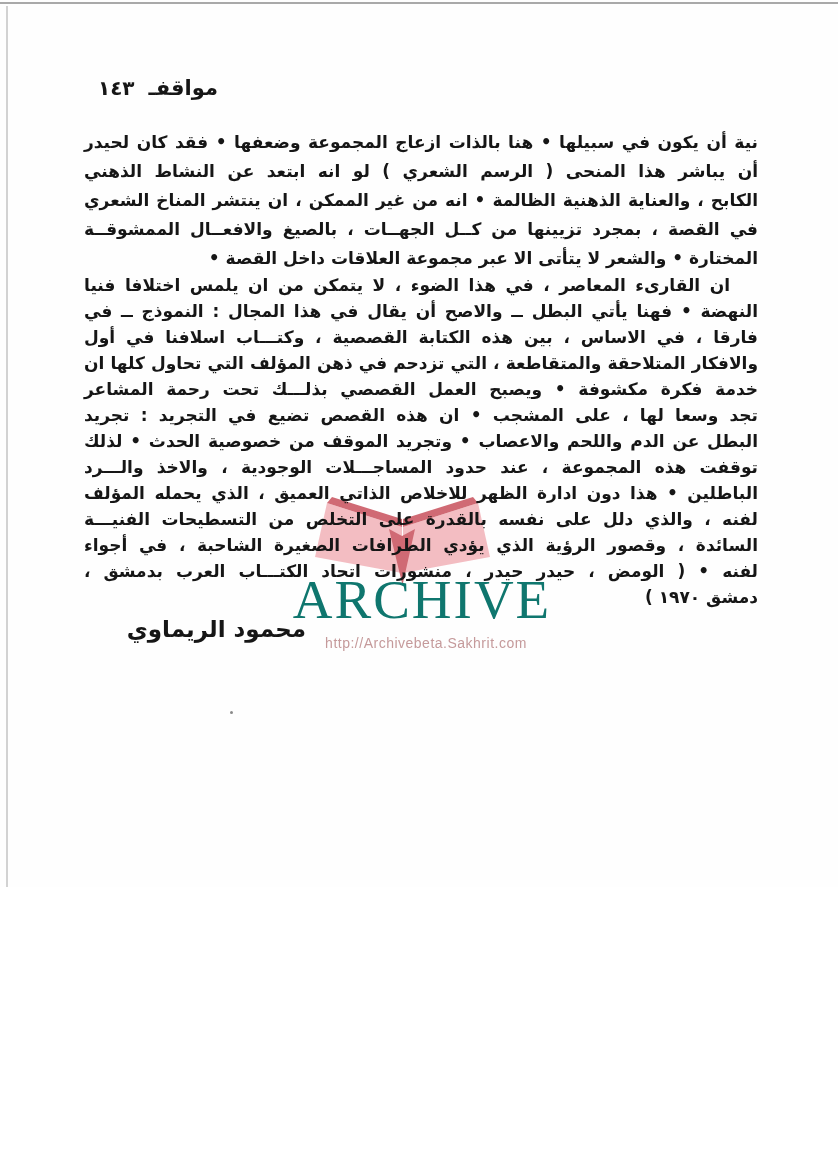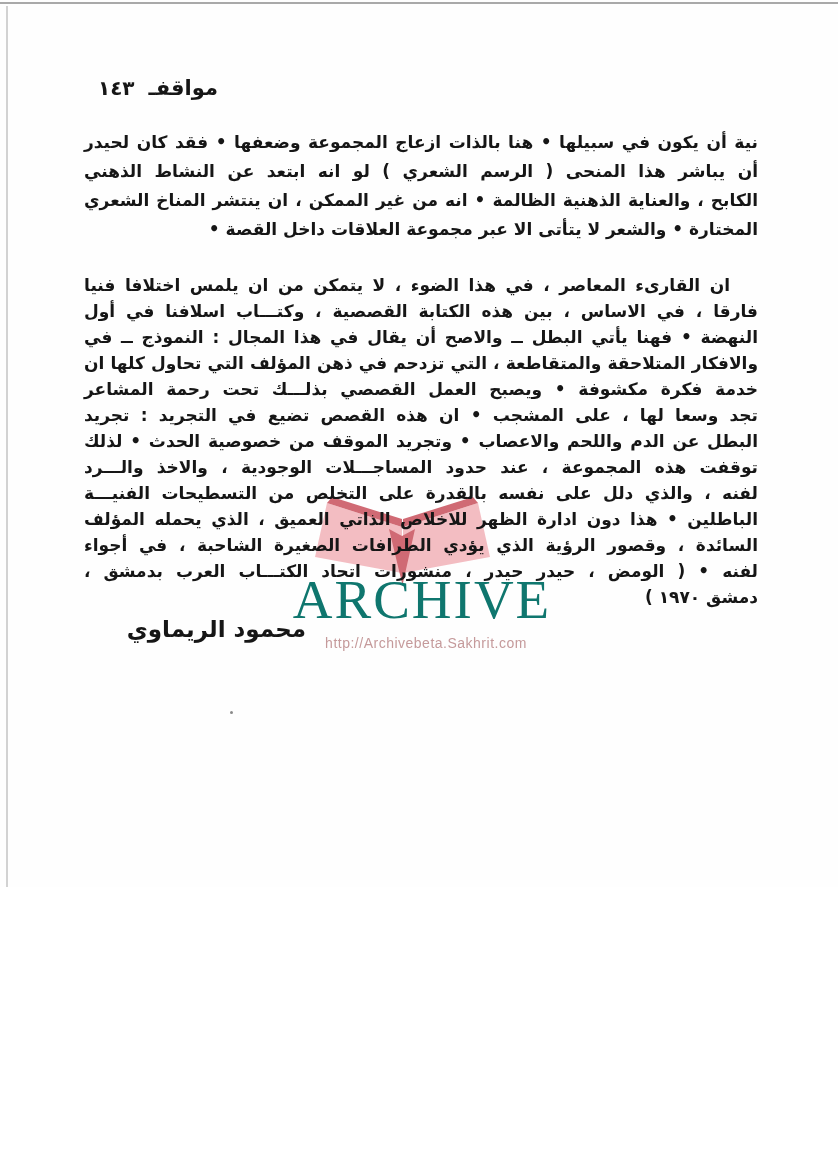--- a/index.html
+++ b/index.html
@@ -92,34 +92,35 @@
       <polygon points="97,86 84,32 97,39 110,32 98,86" fill="#c8515c"></polygon>
     </svg>
     <div class="wm-text">ARCHIVE</div>
     <div class="wm-url">http://Archivebeta.Sakhrit.com</div>
   </div>
 
   <div class="para para-1">
       <div class="line">نية أن يكون في سبيلها • هنا بالذات ازعاج المجموعة وضعفها • فقد كان لحيدر</div>
       <div class="line">أن يباشر هذا المنحى ( الرسم الشعري ) لو انه ابتعد عن النشاط الذهني</div>
       <div class="line">الكابح ، والعناية الذهنية الظالمة • انه من غير الممكن ، ان ينتشر المناخ الشعري</div>
+      <div class="line">في القصة ، بمجرد تزيينها من كــل الجهــات ، بالصيغ والافعــال الممشوقــة</div>
       <div class="line last-line">المختارة • والشعر لا يتأتى الا عبر مجموعة العلاقات داخل القصة •</div>
     </div>
 
   <div class="para para-2">
       <div class="line">ان القارىء المعاصر ، في هذا الضوء ، لا يتمكن من ان يلمس اختلافا فنيا</div>
+      <div class="line">النهضة • فهنا يأتي البطل ــ والاصح أن يقال في هذا المجال : النموذج ــ في</div>
       <div class="line">فارقا ، في الاساس ، بين هذه الكتابة القصصية ، وكتـــاب اسلافنا في أول</div>
-      <div class="line">النهضة • فهنا يأتي البطل ــ والاصح أن يقال في هذا المجال : النموذج ــ في</div>
       <div class="line">والافكار المتلاحقة والمتقاطعة ، التي تزدحم في ذهن المؤلف التي تحاول كلها ان</div>
       <div class="line">خدمة فكرة مكشوفة • ويصبح العمل القصصي بذلـــك تحت رحمة المشاعر</div>
       <div class="line">تجد وسعا لها ، على المشجب • ان هذه القصص تضيع في التجريد : تجريد</div>
       <div class="line">البطل عن الدم واللحم والاعصاب • وتجريد الموقف من خصوصية الحدث • لذلك</div>
       <div class="line">توقفت هذه المجموعة ، عند حدود المساجـــلات الوجودية ، والاخذ والـــرد</div>
+      <div class="line">الباطلين • هذا دون ادارة الظهر للاخلاص الذاتي العميق ، الذي يحمله المؤلف</div>
       <div class="line">لفنه ، والذي دلل على نفسه بالقدرة على التخلص من التسطيحات الفنيـــة</div>
-      <div class="line">الباطلين • هذا دون ادارة الظهر للاخلاص الذاتي العميق ، الذي يحمله المؤلف</div>
       <div class="line">السائدة ، وقصور الرؤية الذي يؤدي الطرافات الصغيرة الشاحبة ، في أجواء</div>
       <div class="line">لفنه • ( الومض ، حيدر حيدر ، منشورات اتحاد الكتـــاب العرب بدمشق ،</div>
       <div class="line last-line">دمشق ١٩٧٠ )</div>
     </div>
 
   <div class="signature">محمود الريماوي</div>
 
 </div>
 
 </body></html>

